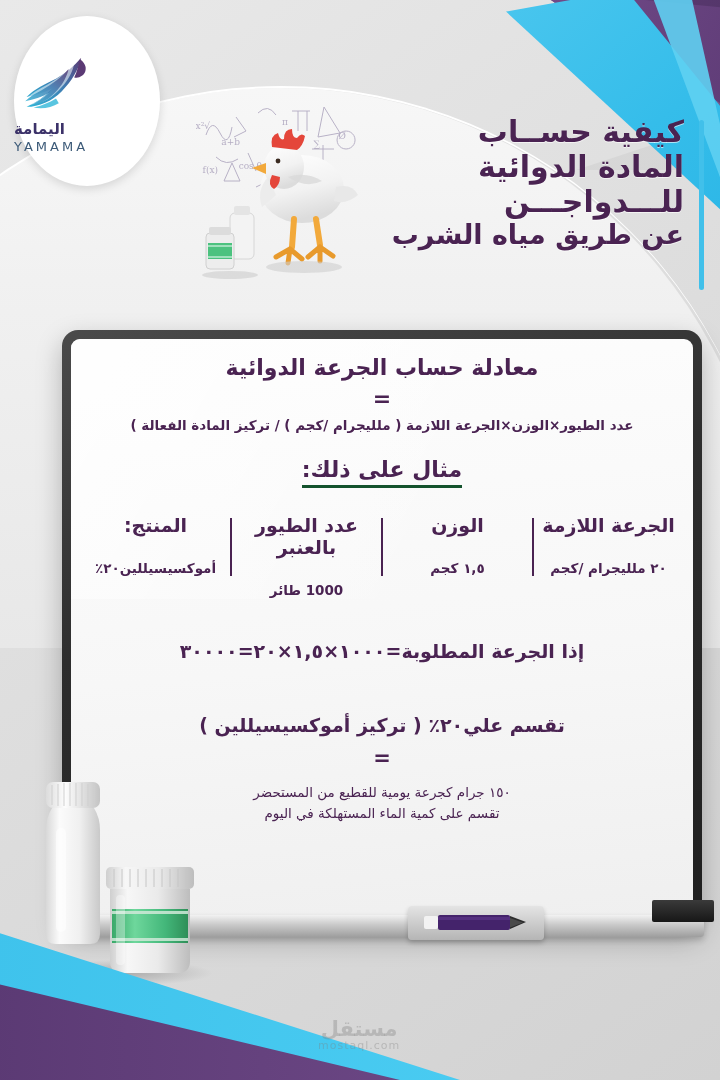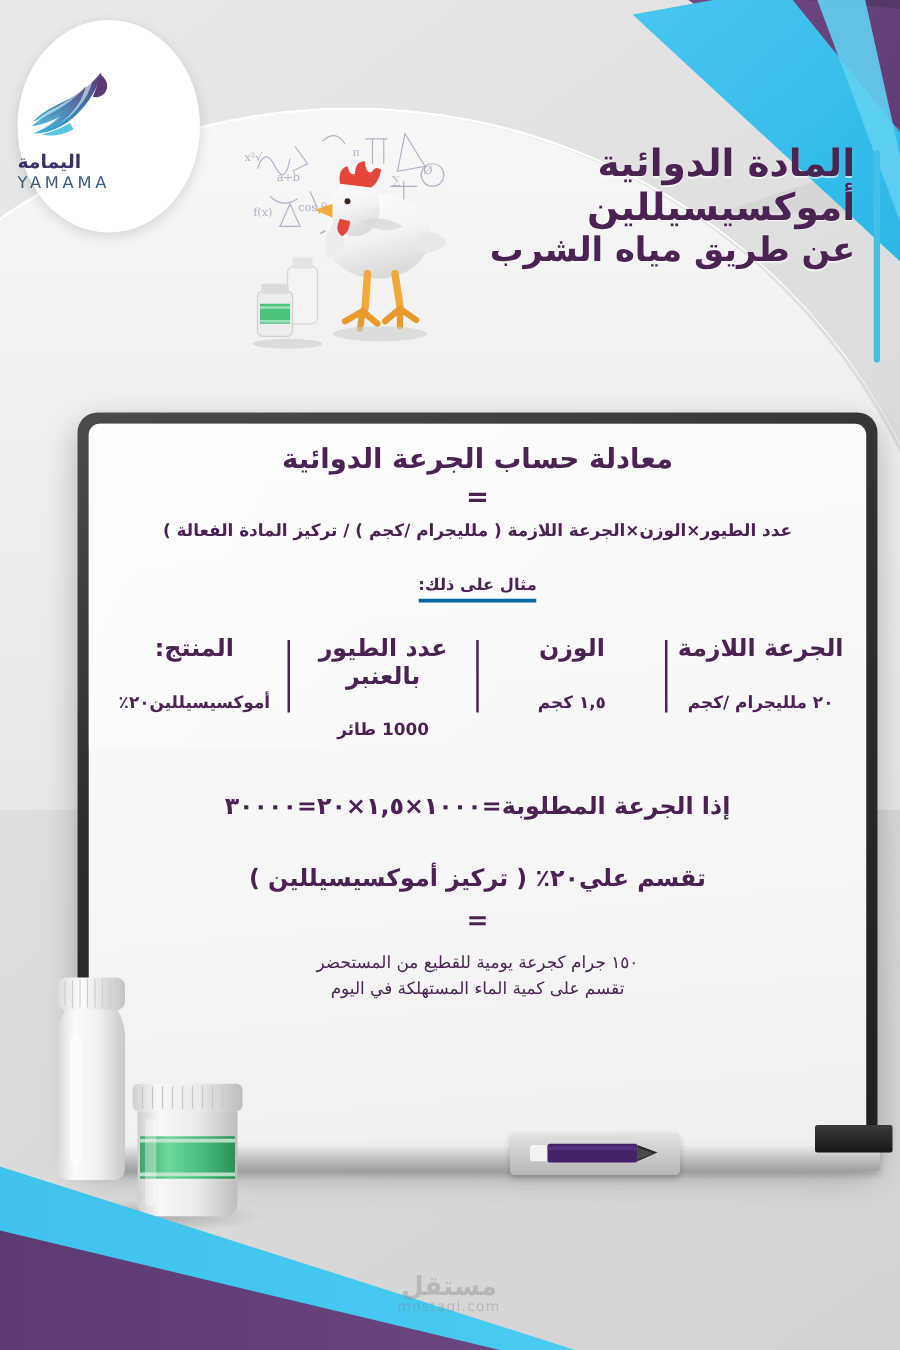--- a/index.html
+++ b/index.html
@@ -124,34 +124,34 @@
   }
 
   
   .content{position:absolute;top:355px;left:80px;width:604px;z-index:6;
     color:#4a2352;text-align:center;}
   .eq-title{font-size:22px;font-weight:700;letter-spacing:-.3px;}
   .eq-equals{font-size:22px;font-weight:700;margin-top:6px;}
   .eq-body{font-size:13.5px;font-weight:700;margin-top:6px;letter-spacing:-.2px;}
 
   .example-wrap{margin-top:24px;text-align:center;}
-  .example{display:inline-block;font-size:13px;font-weight:700;
-    border-bottom:3px solid #0369a1;padding-bottom:3px;}
+  .example{display:inline-block;font-size:22px;font-weight:700;
+    border-bottom:3px solid #14532d;padding-bottom:3px;}
 
   .tbl{display:flex;flex-direction:row;margin-top:26px;width:100%;}
   .col{flex:1;position:relative;padding:0 4px;}
   .col + .col::after{
     content:"";position:absolute;top:4px;right:-1px;width:2px;height:58px;
     background:#4a2352;
   }
   .col-head{font-size:19px;font-weight:700;}
   .col-val{font-size:13.5px;font-weight:700;margin-top:24px;}
 
   .calc1{margin-top:42px;font-size:19px;font-weight:700;letter-spacing:-.2px;}
-  .calc2{margin-top:36px;font-size:19px;font-weight:700;}
+  .calc2{margin-top:52px;font-size:19px;font-weight:700;}
   .calc-eq{margin-top:10px;font-size:21px;font-weight:700;}
   .calc3{margin-top:12px;font-size:13.5px;font-weight:400;line-height:1.55;}
 
   
   .big-bottle{position:absolute;top:780px;left:30px;width:86px;height:180px;z-index:8;}
   .jar{position:absolute;top:865px;left:102px;width:96px;height:118px;z-index:9;}
   .bottle-shadow{
     position:absolute;top:960px;left:24px;width:190px;height:26px;z-index:7;
     background:radial-gradient(ellipse at center,rgba(0,0,0,.22),rgba(0,0,0,0) 70%);
   }
@@ -271,22 +271,23 @@
       <rect x="9" y="24" width="22" height="8" rx="2" fill="#dcdcdc"></rect>
       <rect x="8" y="40" width="24" height="16" fill="#4cc27f"></rect>
       <rect x="8" y="42" width="24" height="2" fill="#9fe0bc"></rect>
       <rect x="8" y="53" width="24" height="2" fill="#9fe0bc"></rect>
       <ellipse cx="30" cy="72" rx="28" ry="4" fill="#cdcdcd" opacity=".6"></ellipse>
     </svg>
   </div>
 
   <div class="title-bar"></div>
   <div class="hero-title">
+    <span class="ln">كيفية حســاب</span>
     <span class="ln">المادة الدوائية</span>
-    <span class="ln">أموكسيسيللين</span>
+    <span class="ln">للـــدواجـــن</span>
     <span class="ln small">عن طريق مياه الشرب</span>
   </div>
 
   <div class="board-frame">
     <div class="board-inner"></div>
     <div class="board-sheen"></div>
   </div>
 
   <div class="content">
     <div class="eq-title">معادلة حساب الجرعة الدوائية</div>

